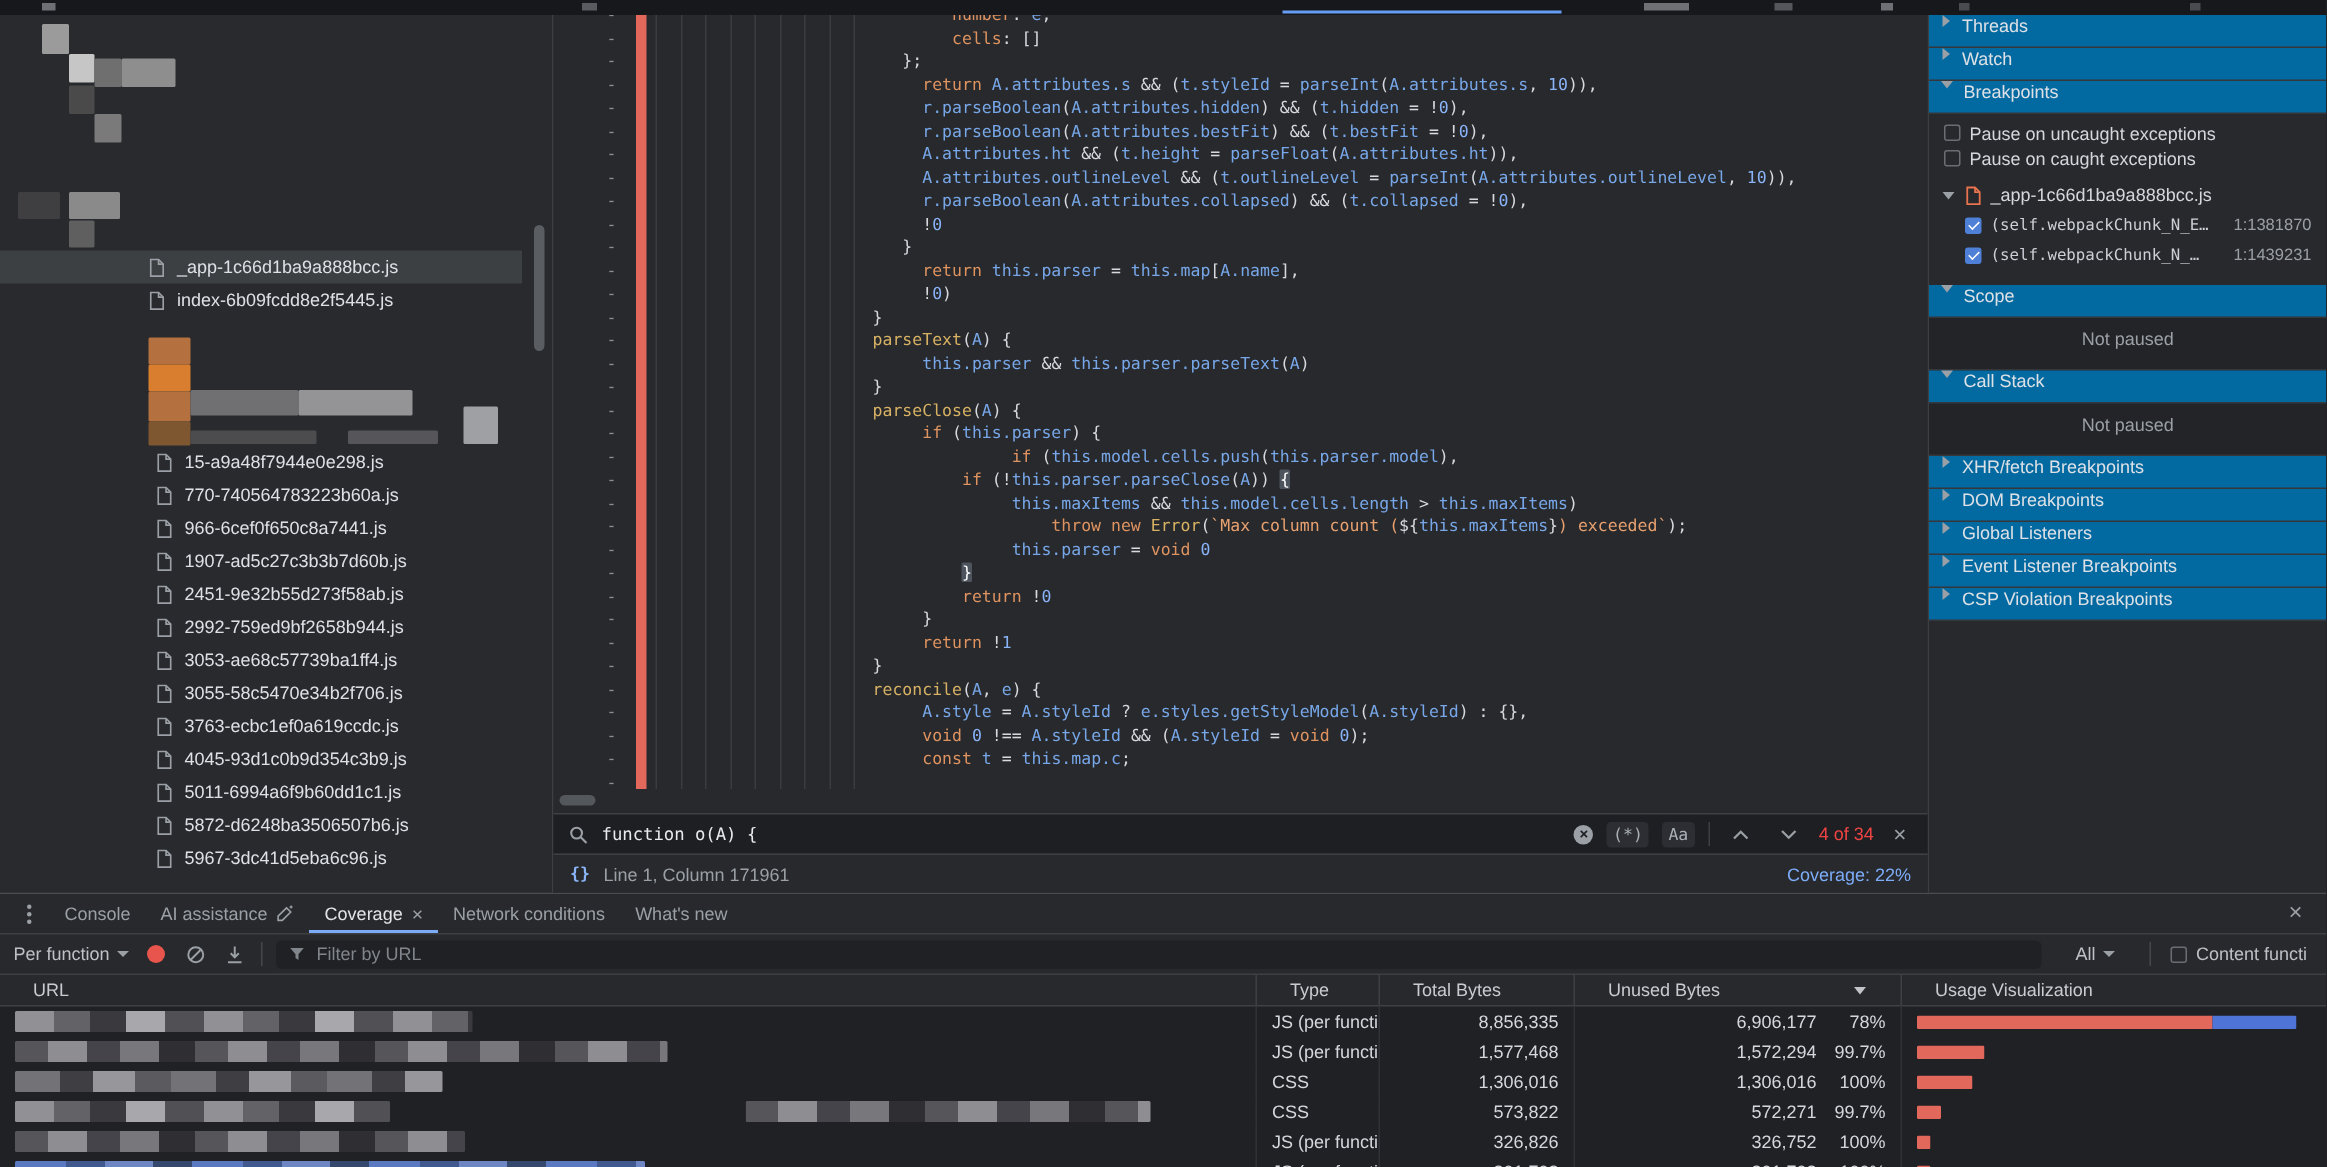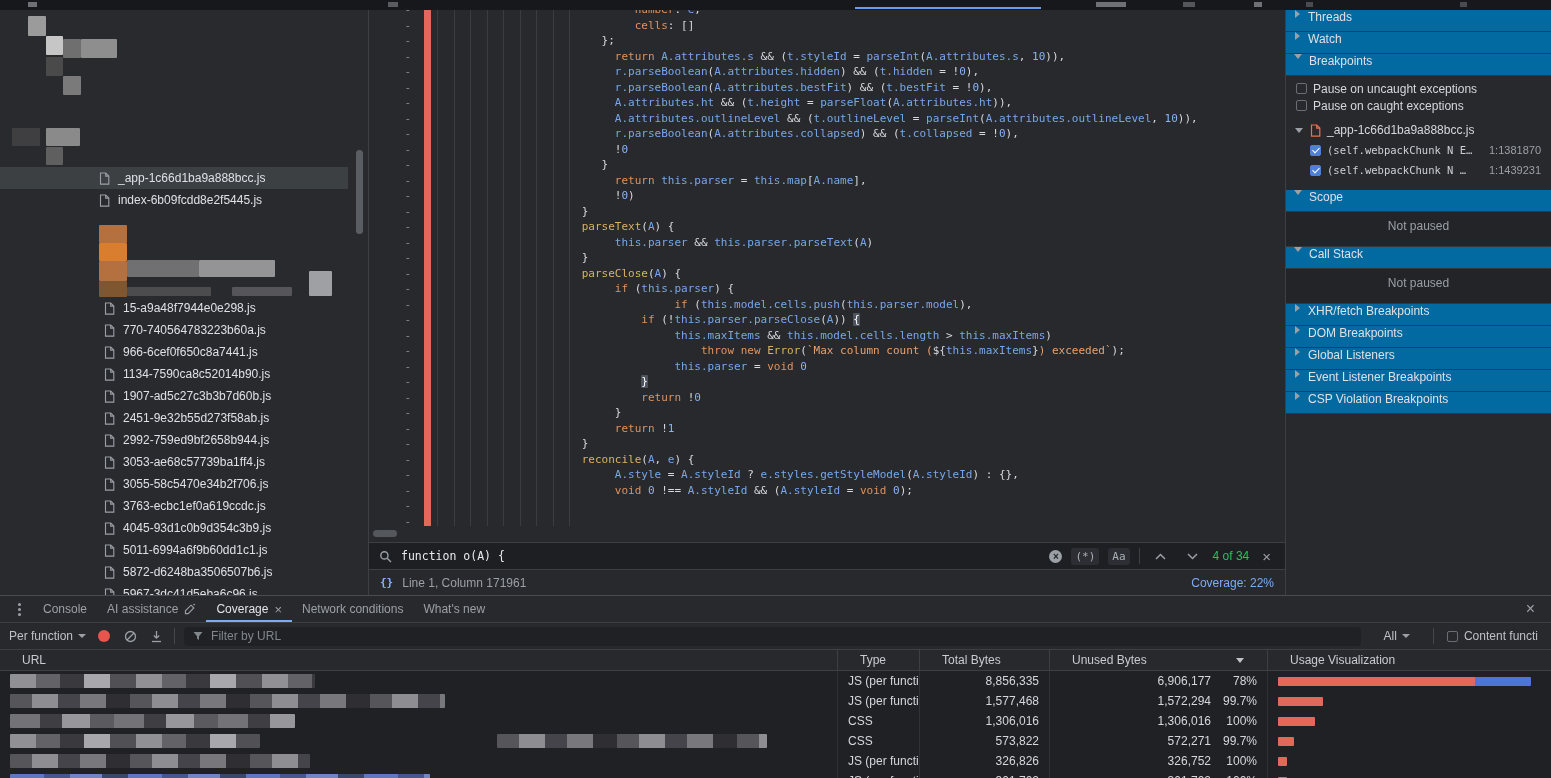--- a/index.html
+++ b/index.html
@@ -47,21 +47,21 @@
 
   
   .findbar{height:27px;display:flex;align-items:center;gap:9px;padding:0 10px;background:#1e1f22;border-top:1px solid #3c4043}
   .mag{display:flex;flex:none}
   .fquery{font:11.5px "DejaVu Sans Mono",monospace;color:#e8eaed}
   .fspacer{flex:1}
   .clear-ic{width:13px;height:13px;border-radius:50%;background:#9aa0a6;color:#1e1f22;font-size:10px;line-height:13px;text-align:center;font-weight:bold}
   .chip{color:#aab0b6;font:11px "DejaVu Sans Mono",monospace;padding:2px 4px;border-radius:3px;background:#2c2e33}
   .vdiv{width:1px;height:16px;background:#3c4043}
   .chev{display:flex;padding:2px 6px}
-  .fres{color:#22c55e}
+  .fres{color:#ef4444}
   .fclose{color:#9aa0a6;font-size:15px;padding:0 4px}
 
   
   .statusbar{height:26px;display:flex;align-items:center;gap:9px;padding:0 11px;background:#28292c;border-top:1px solid #3c4043;color:#9aa0a6}
   .ppicon{font:bold 11px "DejaVu Sans Mono",monospace;color:#8ab4f8}
   .sspacer{flex:1}
   .covlink{color:#7cacf8;text-decoration:none}
 
   
   .dbg{width:266px;flex:none;background:#28292c;border-left:1px solid #3c4043;overflow:hidden}
@@ -174,29 +174,20 @@
             <span class="fname">770-740564783223b60a.js</span>
           </div>
           <div class="file-row">
             <span class="ficon">
               <svg width="11" height="13" viewBox="0 0 11 13">
                 <path d="M1.5 1h5.2L9.8 4.1v8H1.5z" fill="none" stroke="#9aa0a6" stroke-width="1.1"></path>
                 <path d="M6.7 1v3.1h3.1" fill="none" stroke="#9aa0a6" stroke-width="1.1"></path>
               </svg>
             </span>
             <span class="fname">966-6cef0f650c8a7441.js</span>
-          </div>
-          <div class="file-row">
-            <span class="ficon">
-              <svg width="11" height="13" viewBox="0 0 11 13">
-                <path d="M1.5 1h5.2L9.8 4.1v8H1.5z" fill="none" stroke="#9aa0a6" stroke-width="1.1"></path>
-                <path d="M6.7 1v3.1h3.1" fill="none" stroke="#9aa0a6" stroke-width="1.1"></path>
-              </svg>
-            </span>
-            <span class="fname">1134-7590ca8c52014b90.js</span>
           </div>
           <div class="file-row">
             <span class="ficon">
               <svg width="11" height="13" viewBox="0 0 11 13">
                 <path d="M1.5 1h5.2L9.8 4.1v8H1.5z" fill="none" stroke="#9aa0a6" stroke-width="1.1"></path>
                 <path d="M6.7 1v3.1h3.1" fill="none" stroke="#9aa0a6" stroke-width="1.1"></path>
               </svg>
             </span>
             <span class="fname">1907-ad5c27c3b3b7d60b.js</span>
           </div>
@@ -379,20 +370,21 @@
             <div class="ln"><span>                                        </span><span class="tok-kw">throw new </span><span class="tok-def">Error</span><span class="tok-pl">(</span><span class="tok-str">`Max column count (</span><span class="tok-pl">${</span><span class="tok-var">this.maxItems</span><span class="tok-pl">}</span><span class="tok-str">) exceeded`</span><span class="tok-pl">);</span></div>
             <div class="ln"><span>                                    </span><span class="tok-var">this.parser</span><span class="tok-pl"> = </span><span class="tok-kw">void </span><span class="tok-num">0</span></div>
             <div class="ln"><span>                               </span><span class="tok-mb">}</span></div>
             <div class="ln"><span>                               </span><span class="tok-kw">return </span><span class="tok-pl">!</span><span class="tok-num">0</span></div>
             <div class="ln"><span>                           </span><span class="tok-pl">}</span></div>
             <div class="ln"><span>                           </span><span class="tok-kw">return </span><span class="tok-pl">!</span><span class="tok-num">1</span></div>
             <div class="ln"><span>                      </span><span class="tok-pl">}</span></div>
             <div class="ln"><span>                      </span><span class="tok-def">reconcile</span><span class="tok-pl">(</span><span class="tok-var">A</span><span class="tok-pl">, </span><span class="tok-var">e</span><span class="tok-pl">) {</span></div>
             <div class="ln"><span>                           </span><span class="tok-var">A.style</span><span class="tok-pl"> = </span><span class="tok-var">A.styleId</span><span class="tok-pl"> ? </span><span class="tok-var">e.styles.getStyleModel</span><span class="tok-pl">(</span><span class="tok-var">A.styleId</span><span class="tok-pl">) : {},</span></div>
             <div class="ln"><span>                           </span><span class="tok-kw">void </span><span class="tok-num">0</span><span class="tok-pl"> !== </span><span class="tok-var">A.styleId</span><span class="tok-pl"> &amp;&amp; (</span><span class="tok-var">A.styleId</span><span class="tok-pl"> = </span><span class="tok-kw">void </span><span class="tok-num">0</span><span class="tok-pl">);</span></div>
+            <div class="ln"><span>                           </span><span class="tok-kw">const </span><span class="tok-var">t</span><span class="tok-pl"> = </span><span class="tok-var">this.map.c</span><span class="tok-pl">;</span></div>
           </div>
       </div>
       <div class="hscroll">
         <div class="hthumb"></div>
       </div>
       <div class="findbar">
         <span class="mag">
           <svg width="13" height="13" viewBox="0 0 13 13">
               <circle cx="5.4" cy="5.4" r="3.6" stroke="#9aa0a6" stroke-width="1.4" fill="none"></circle>
               <line x1="8.2" y1="8.2" x2="12" y2="12" stroke="#9aa0a6" stroke-width="1.4"></line>

